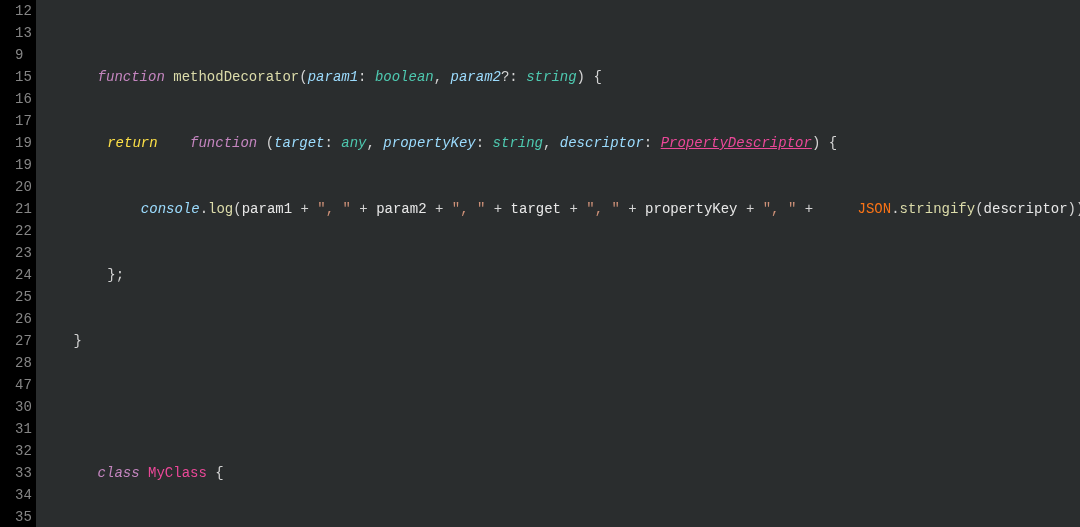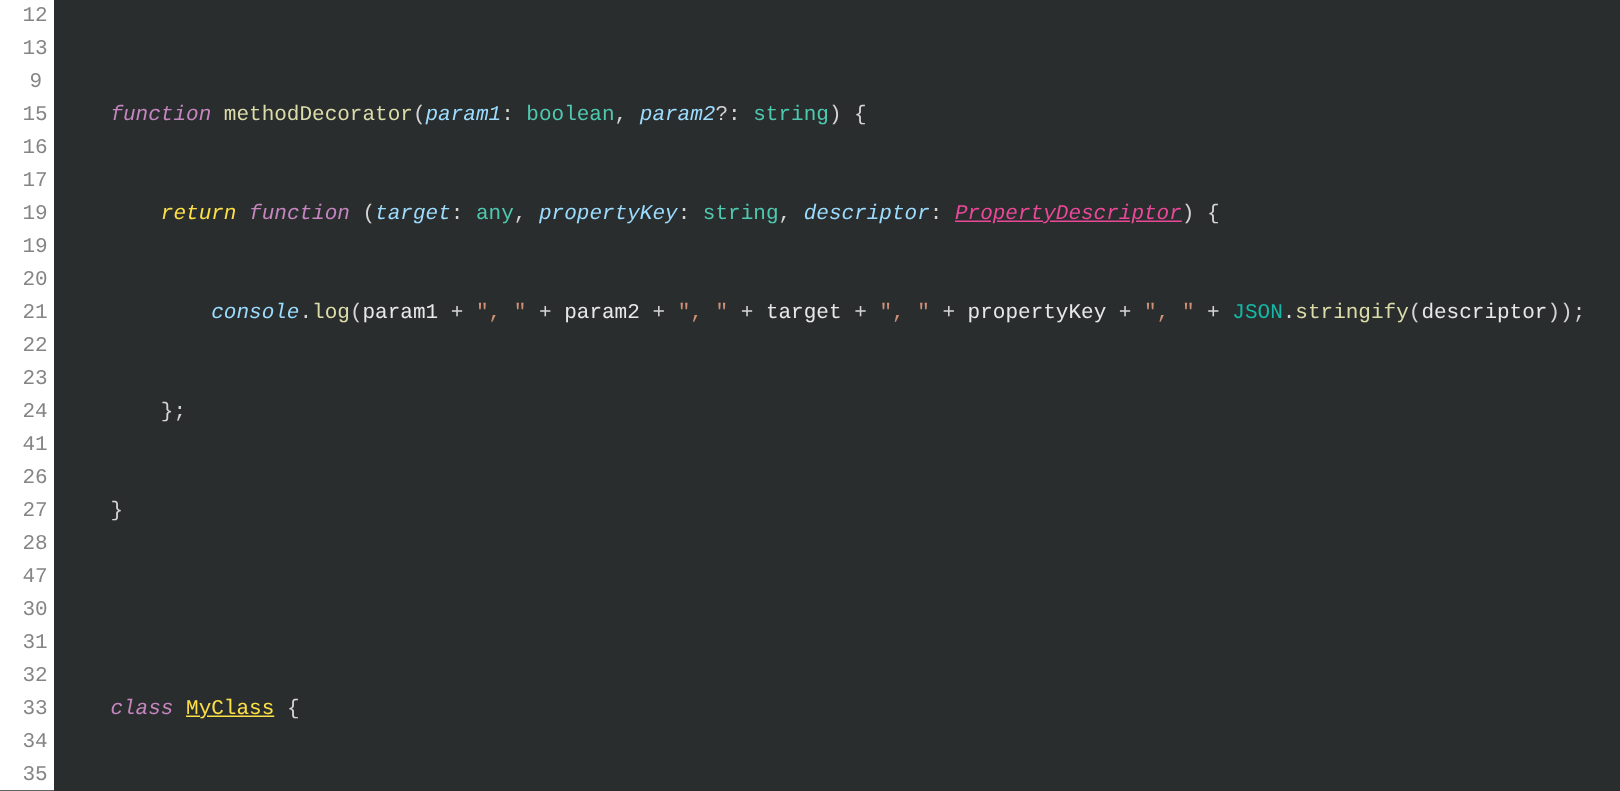--- a/index.html
+++ b/index.html
@@ -12,52 +12,51 @@
     color: #d4d4d4;
     width: 1080px;
     height: 527px;
     overflow: hidden;
   }
   .editor {
     display: flex;
     height: 100%;
   }
   .gutter {
-    background: #ffffff;
+    background: #000000;
     color: #858585;
     width: 36px;
-    text-align: right;
     padding-right: 8px;
     padding-top: 0px;
     box-sizing: border-box;
     user-select: none;
     flex-shrink: 0;
     padding-left: 15px;
   }
   .gutter div {
     height: 22px;
   }
   .code {
     padding-left: 4px;
     white-space: pre;
   }
   .code .row {
     height: 22px;
   }
   
-  .kw { color: #c586c0; font-style: italic; }       
+  .kw { color: #c586c0; font-style: italic; margin-left: 24px; }       
   .kw2 { color: #fde047; font-style: italic; }      
   .fnname { color: #dcdcaa; }                        
   .param { color: #9cdcfe; font-style: italic; }    
-  .type { color: #4ec9b0; }     
+  .type { color: #4ec9b0; font-style: italic; }     
   .typeU { color: #ec4899; font-style: italic; text-decoration: underline; } 
-  .classU { color: #fde047; text-decoration: underline; } 
+  .classU { color: #ec4899; } 
   .punct { color: #d4d4d4; }                         
   .str { color: #ce9178; }
-  .json { color: #14b8a6; }
+  .json { color: #f97316; margin-left: 36px; }
   .dot { color: #d4d4d4; }
   .white { color: #e8e8e8; }
 </style>
 </head>
 <body>
 
 <div class="editor">
   <div class="gutter" id="gutter">
       <div>12</div>
       <div>13</div>
@@ -65,21 +64,21 @@
       <div>15</div>
       <div>16</div>
       <div>17</div>
       <div>19</div>
       <div>19</div>
       <div>20</div>
       <div>21</div>
       <div>22</div>
       <div>23</div>
       <div>24</div>
-      <div>41</div>
+      <div>25</div>
       <div>26</div>
       <div>27</div>
       <div>28</div>
       <div>47</div>
       <div>30</div>
       <div>31</div>
       <div>32</div>
       <div>33</div>
       <div>34</div>
       <div>35</div>

